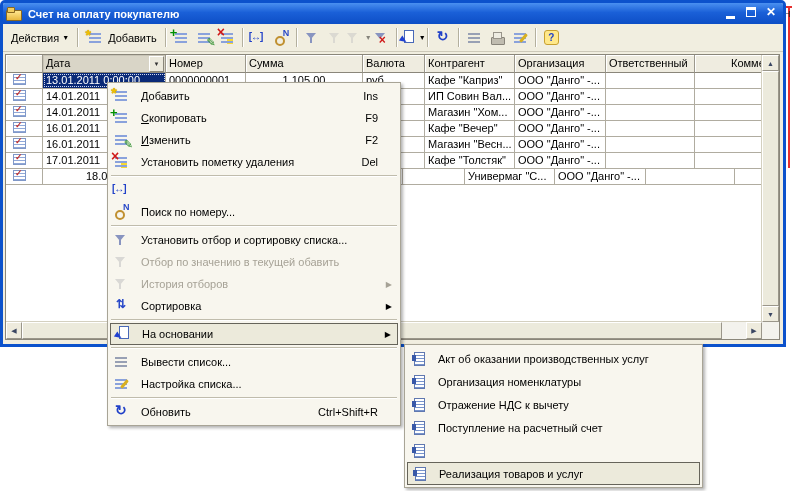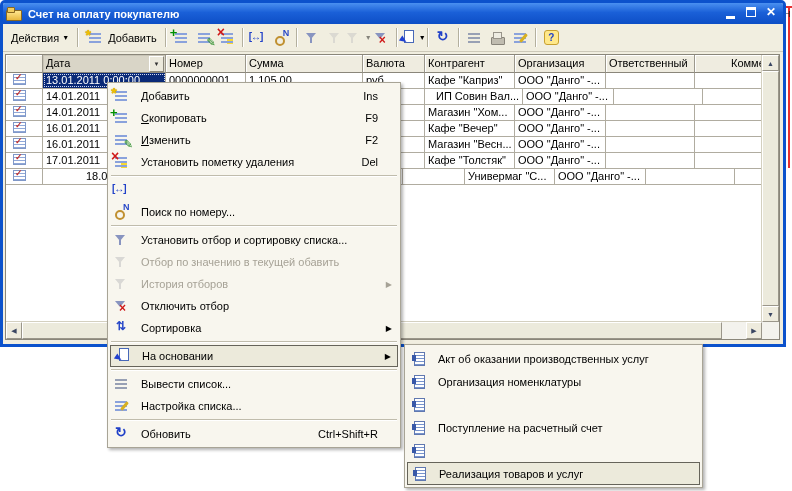--- a/index.html
+++ b/index.html
@@ -87,21 +87,21 @@
          background:#efece0;padding:2px 2px 0 3px;white-space:nowrap;overflow:hidden;position:relative;
          box-shadow:inset 1px 1px 0 #fff;}
   .hcell.sorted{background:#d9d5c7;box-shadow:inset 1px 1px 0 #c8c4b6;}
   .sortbtn{position:absolute;right:1px;top:1px;width:13px;height:14px;background:#ece9dc;
            border:1px solid;border-color:#fff #8a867a #8a867a #fff;font-size:6px;line-height:14px;
            text-align:center;color:#333;}
   .tbody{position:absolute;left:0;top:18px;right:17px;bottom:17px;}
   .trow{display:flex;height:16px;border-bottom:1px solid #b0aca0;box-sizing:border-box;background:#fff;}
   .cell{box-sizing:border-box;border-right:1px solid #b0aca0;padding:1px 3px 0 3px;white-space:nowrap;
         overflow:hidden;height:15px;}
-  .cell.num{text-align:left;}
+  .cell.num{text-align:center;}
   .cell.sel{background:#0a2a78;color:#fff;outline:1px dotted #d0d8f0;outline-offset:-2px;}
   .row-doc{display:inline-block;width:13px;height:11px;box-sizing:border-box;border:1px solid #8098c8;
      margin-left:4px;position:relative;background:#fff;
      background-image:repeating-linear-gradient(180deg,rgba(0,0,0,0) 0 2px,#90a8d8 2px 3px);}
   .row-doc::after{content:"✓";position:absolute;left:1px;top:-3px;color:#c03030;font-size:9px;font-weight:bold;}
 
   
   .vscroll{position:absolute;right:0;top:0;width:17px;bottom:17px;background:#f3f2ed;border-left:1px solid #d4d0c0;}
   .hscroll{position:absolute;left:0;right:17px;bottom:0;height:17px;background:#f3f2ed;border-top:1px solid #d4d0c0;}
   .sbtn{position:absolute;box-sizing:border-box;background:#eeebdd;border:1px solid;
@@ -249,21 +249,21 @@
             <div class="cell" style="width: 91px;">ООО "Данго" -...</div>
             <div class="cell" style="width: 89px;"></div>
             <div class="cell" style="width: 66px; flex: 1 1 0%;"></div>
           </div>
           <div class="trow">
             <div class="cell" style="width: 37px;"><span class="row-doc"></span></div>
             <div class="cell" style="width: 123px;">14.01.2011</div>
             <div class="cell" style="width: 80px;"></div>
             <div class="cell num" style="width: 117px;"></div>
             <div class="cell" style="width: 62px;"></div>
-            <div class="cell" style="width: 90px; margin-left: 8px;">ИП Совин Вал...</div>
+            <div class="cell" style="width: 90px;">ИП Совин Вал...</div>
             <div class="cell" style="width: 91px;">ООО "Данго" -...</div>
             <div class="cell" style="width: 89px;"></div>
             <div class="cell" style="width: 66px; flex: 1 1 0%;"></div>
           </div>
           <div class="trow">
             <div class="cell" style="width: 37px;"><span class="row-doc"></span></div>
             <div class="cell" style="width: 123px;">14.01.2011</div>
             <div class="cell" style="width: 80px;"></div>
             <div class="cell num" style="width: 117px;"></div>
             <div class="cell" style="width: 62px;"></div>
@@ -368,24 +368,20 @@
       <div class="mi disabled">
         <span class="ic ic-filter-column funnel funnel-gray"></span>
         <span class="lbl">Отбор по значению в текущей обавить</span>
       </div>
       <div class="mi disabled">
         <span class="ic ic-filter-history funnel funnel-gray"></span>
         <span class="lbl">История отборов</span>
         <span class="subarrow">▶</span>
       </div>
       <div class="mi">
-        <span class="ic ic-filter-off funnel"></span>
-        <span class="lbl">Отключить отбор</span>
-      </div>
-      <div class="mi">
         <span class="ic ic-sort"></span>
         <span class="lbl">Сортировка</span>
         <span class="subarrow">▶</span>
       </div>
       <div class="msep"></div>
       <div class="mi hl">
         <span class="ic ic-based-on"></span>
         <span class="lbl">На основании</span>
         <span class="subarrow">▶</span>
       </div>
@@ -409,20 +405,21 @@
       <div class="mi">
         <span class="ic ic-document"></span>
         <span class="lbl">Акт об оказании производственных услуг</span>
       </div>
       <div class="mi">
         <span class="ic ic-document"></span>
         <span class="lbl">Организация номенклатуры</span>
       </div>
       <div class="mi">
         <span class="ic ic-document"></span>
+        <span class="lbl">Отражение НДС к вычету</span>
       </div>
       <div class="mi">
         <span class="ic ic-document"></span>
         <span class="lbl">Поступление на расчетный счет</span>
       </div>
       <div class="mi">
         <span class="ic ic-document"></span>
       </div>
       <div class="mi hl">
         <span class="ic ic-document"></span>

